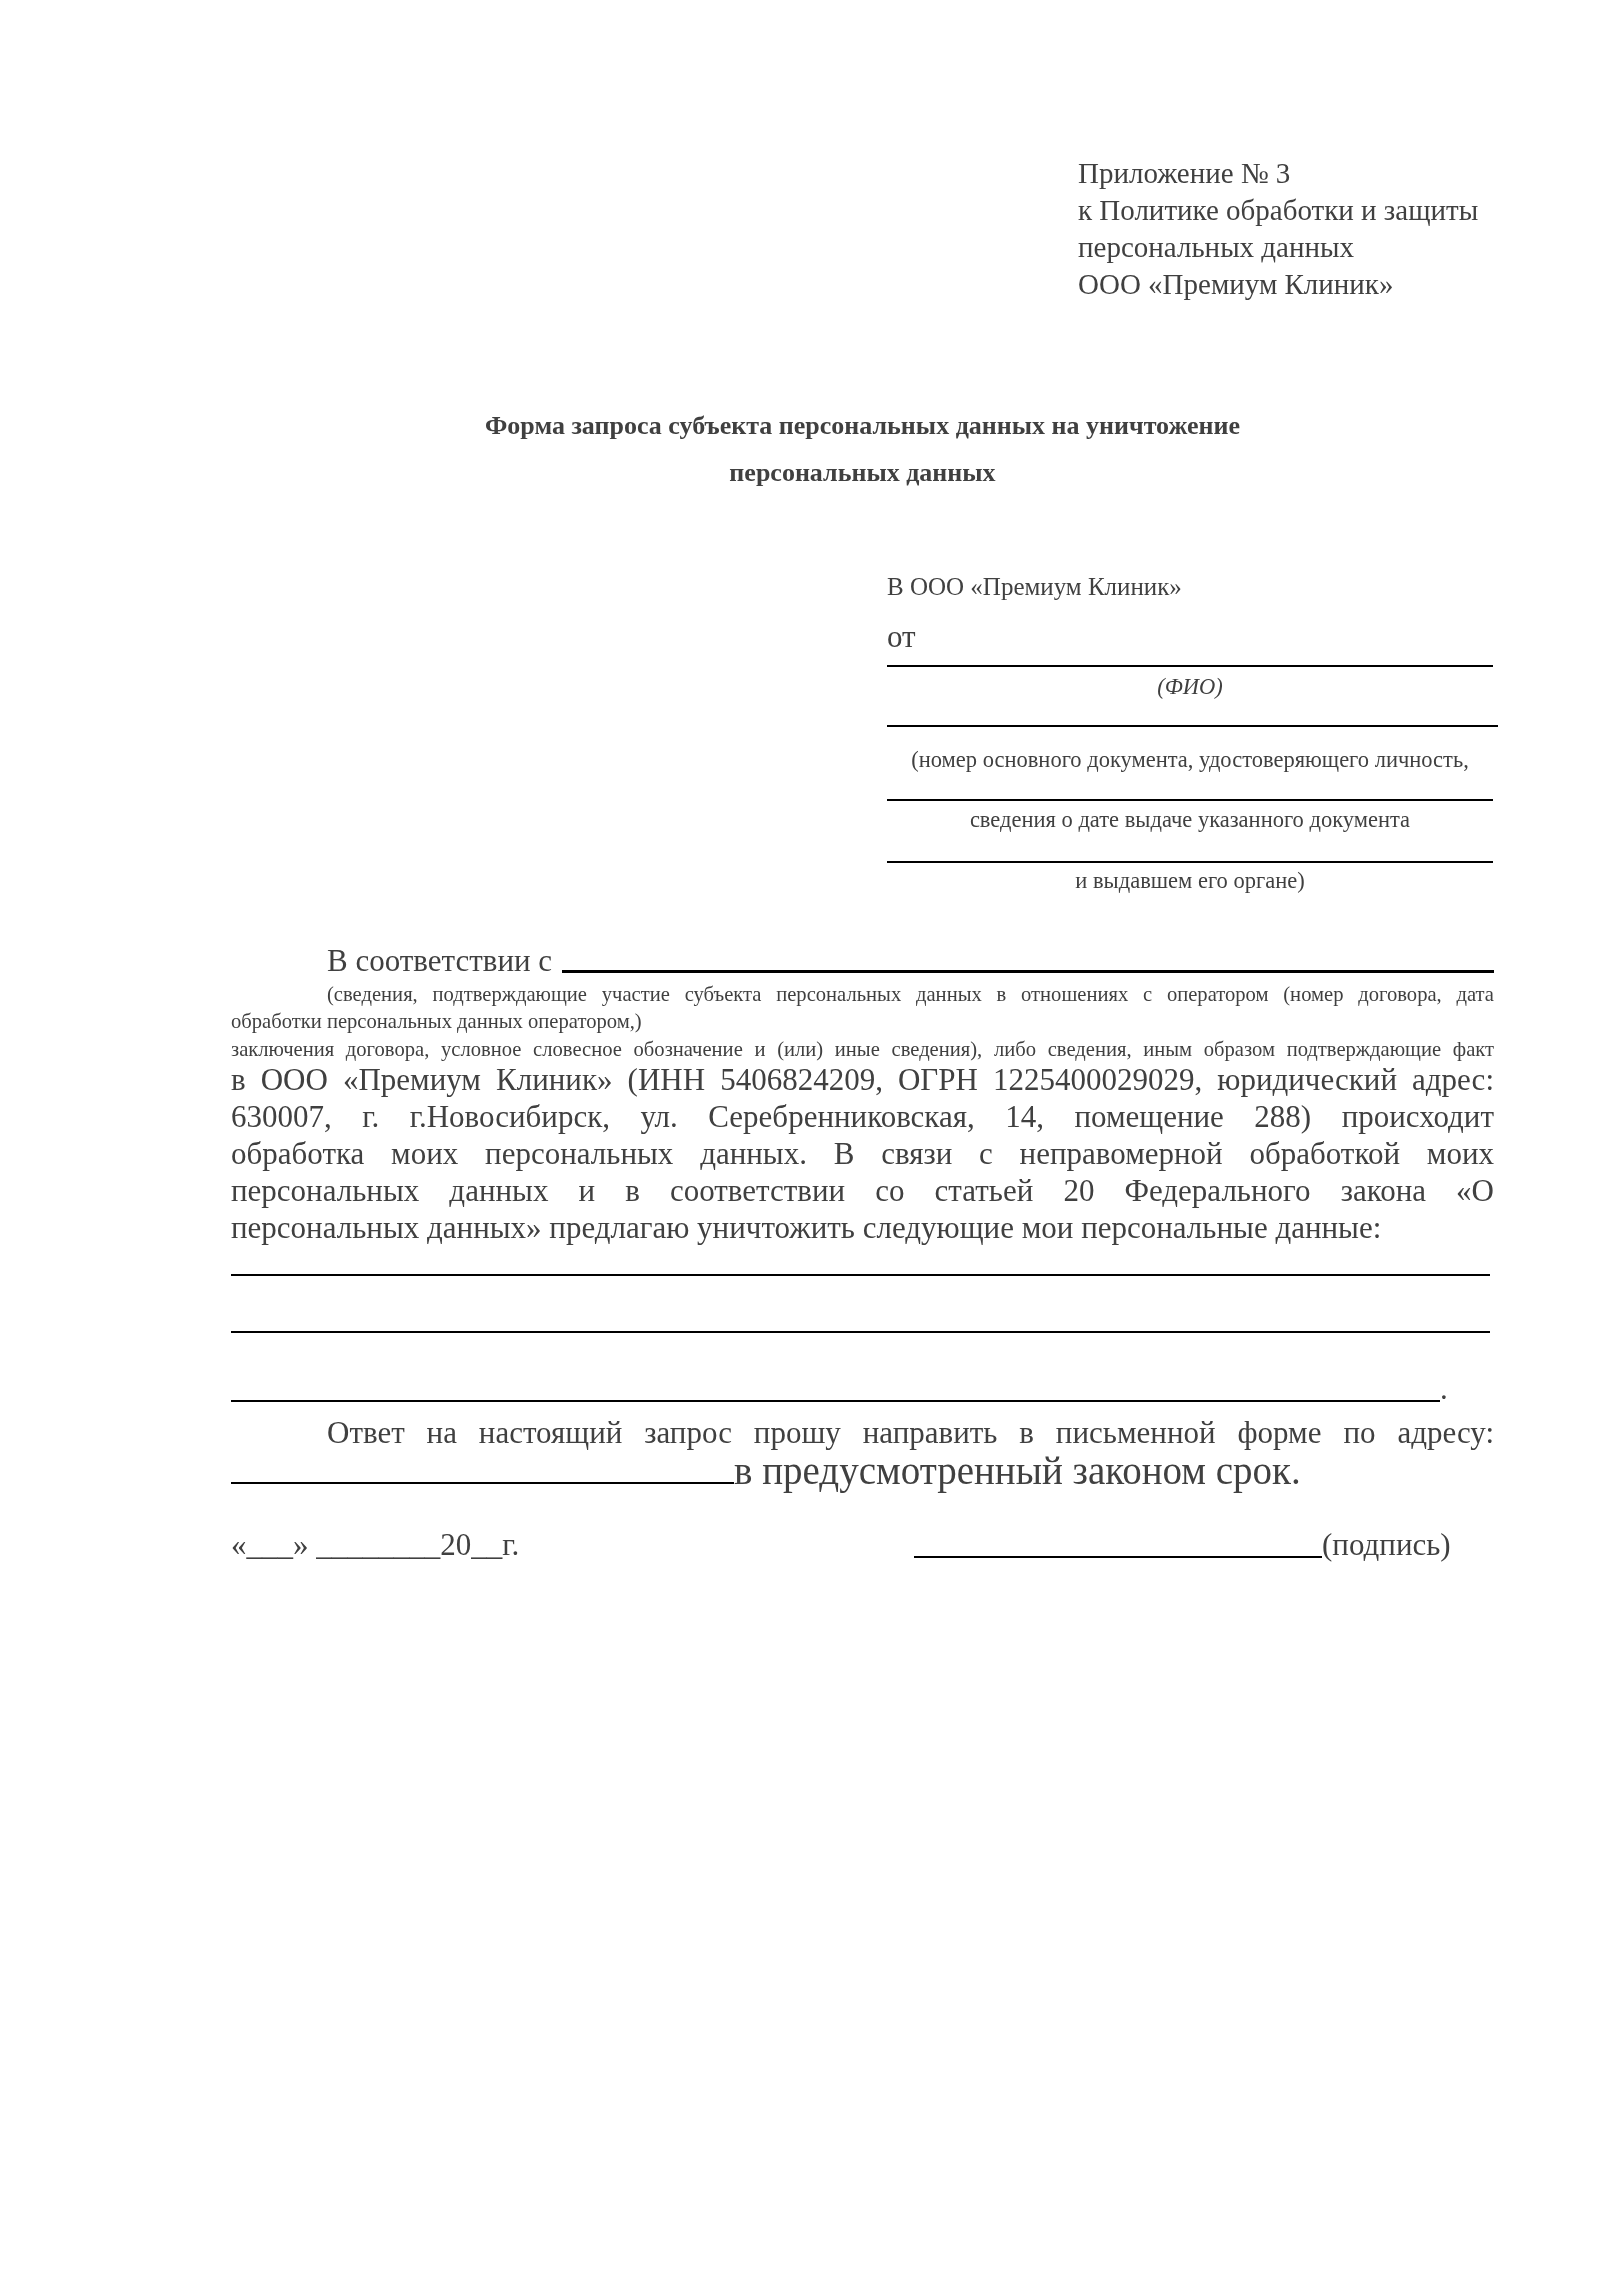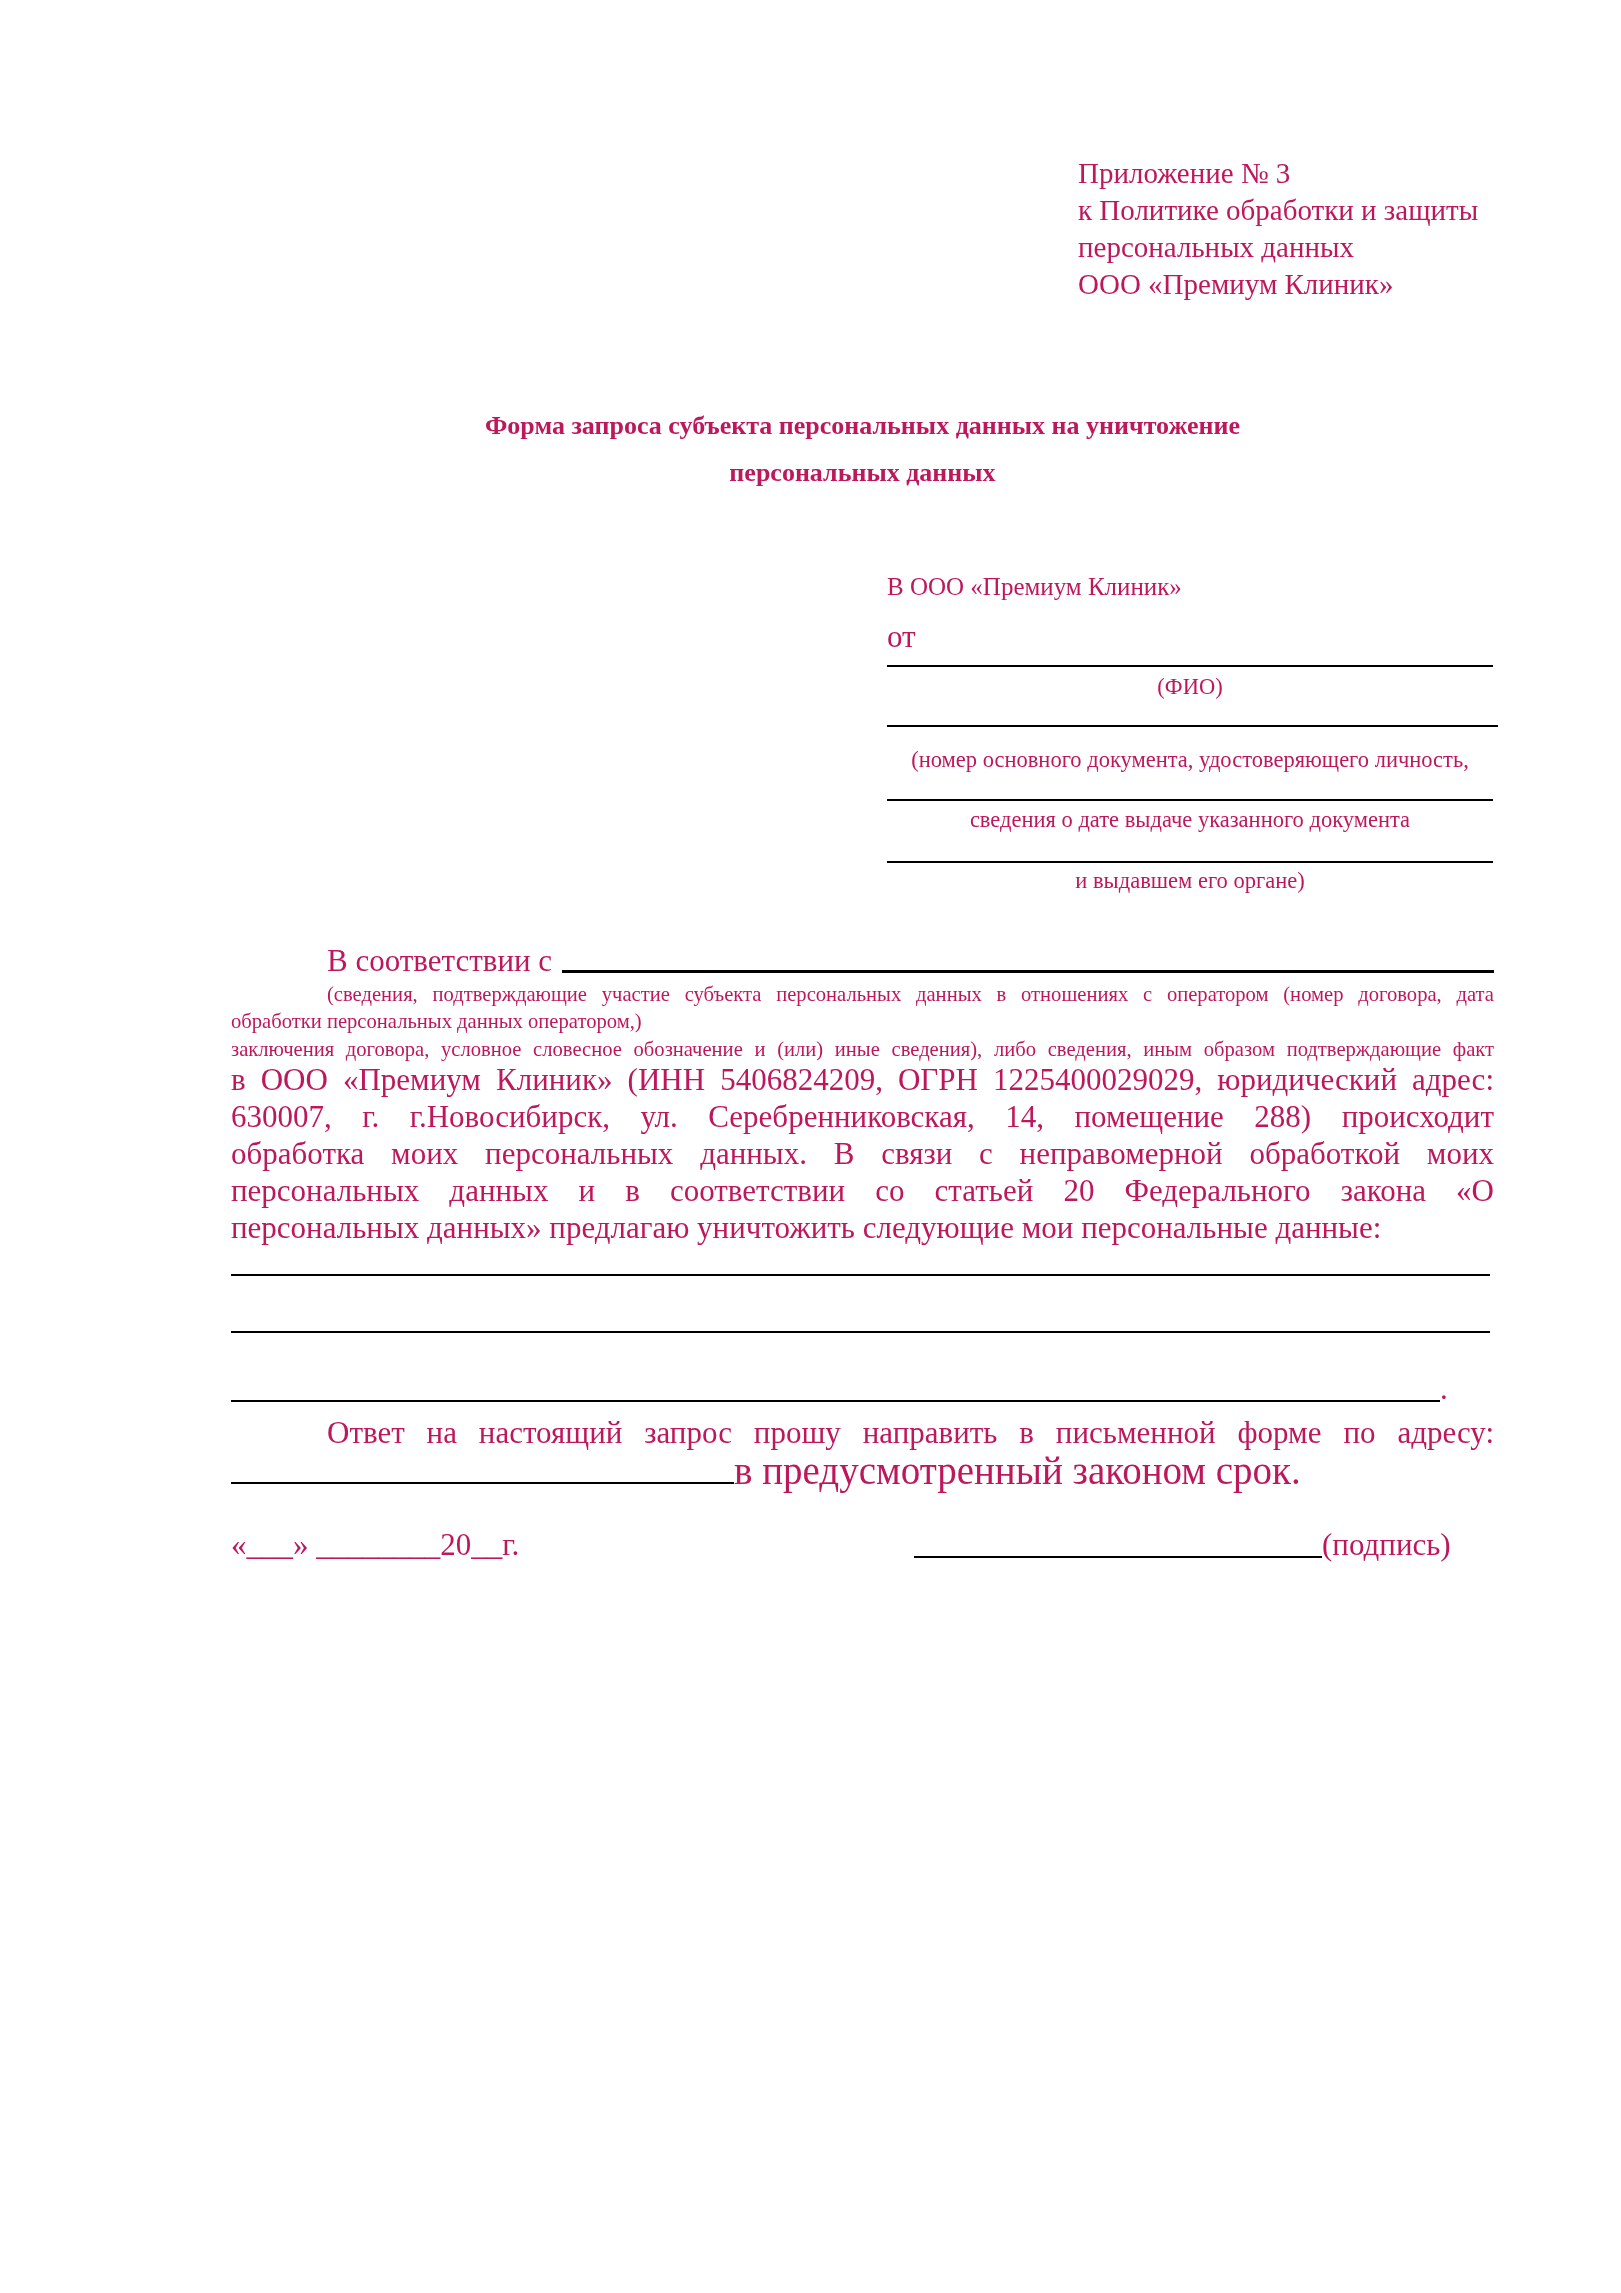--- a/index.html
+++ b/index.html
@@ -1,20 +1,20 @@
 <!DOCTYPE html>
 <html><head>
 <meta charset="utf-8">
 <style>
   html,body { margin:0; padding:0; background:#ffffff; }
   .page {
     position:relative;
     width:1522px; height:2294px;
     background:#ffffff;
-    color:#be185d;
+    color:#404040;
     font-family:"Liberation Serif", serif;
     overflow:hidden;
   }
   .abs { position:absolute; }
 
   
   .hdr { left:1078px; top:155px; font-size:29px; line-height:37px; }
   .hdr div { white-space:nowrap; }
 
   
@@ -26,21 +26,21 @@
 
   
   .addr-to   { left:887px; top:573px; font-size:25px; white-space:nowrap; }
   .addr-from { left:887px; top:619px; font-size:31px; }
   .rule   { height:0; border-top:2.9px solid #000; }
   .r1 { left:887px; top:665px; width:606px; }
   .r2 { left:887px; top:725px; width:611px; }
   .r3 { left:887px; top:799px; width:606px; }
   .r4 { left:887px; top:861px; width:606px; }
   .cap { width:606px; text-align:center; font-size:22.5px; line-height:25.5px; white-space:nowrap; }
-  .c1 { left:887px; top:674px; }
+  .c1 { left:887px; top:674px;font-style:italic; }
   .c2 { left:887px; top:735px;margin-top:12px; }
   .c3 { left:887px; top:807px; }
   .c4 { left:887px; top:868px; }
 
   
   .accord { left:231px; top:942px; width:1263px; display:flex; align-items:flex-end; font-size:31px; line-height:37px; }
   .accord .txt { margin-left:96px; white-space:nowrap; }
   .accord .fill { flex:1; border-bottom:3.9px solid #000; margin-bottom:5.9px; margin-left:9.8px; }
 
   

